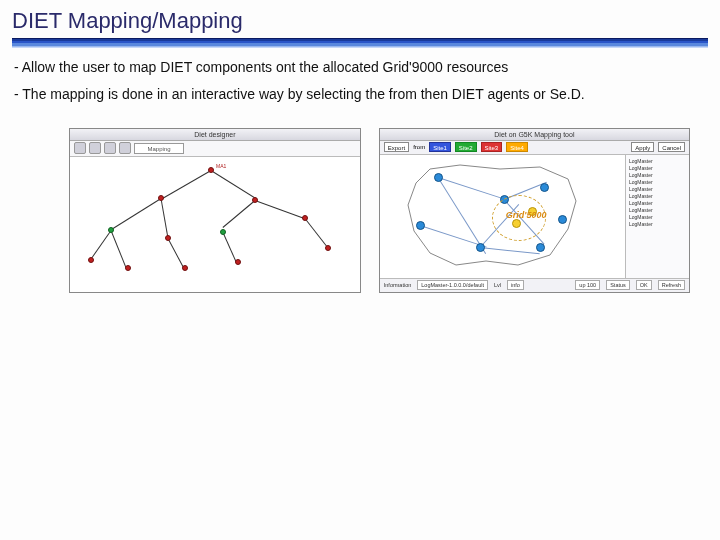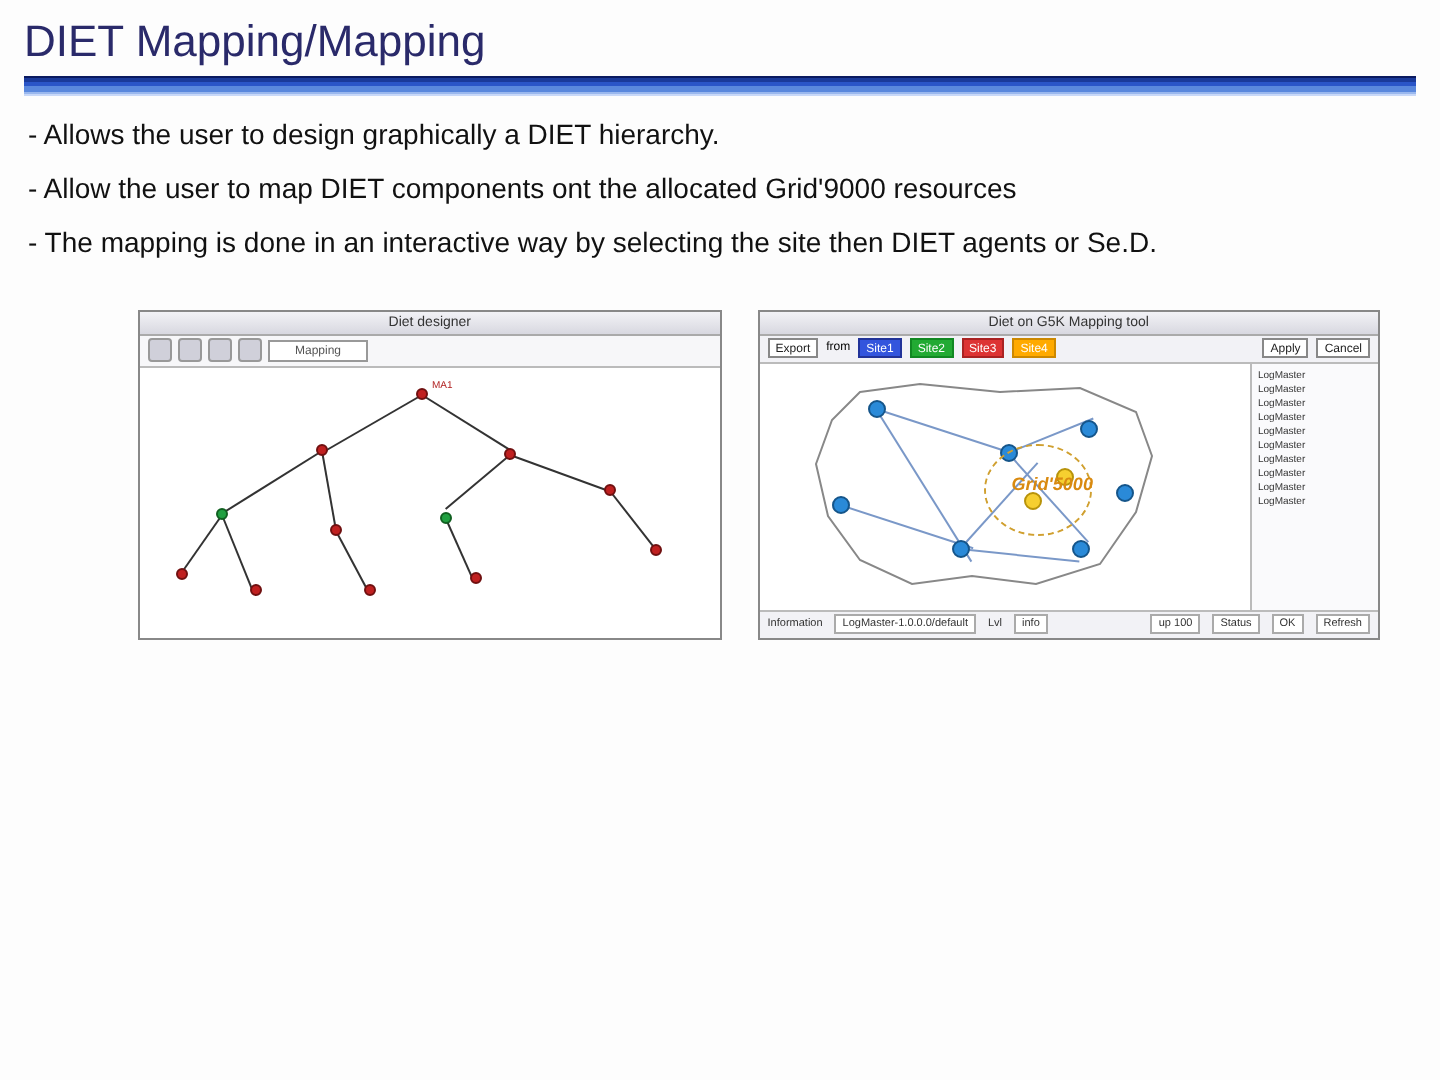--- a/index.html
+++ b/index.html
@@ -169,23 +169,22 @@
 </style>
 </head>
 <body>
 
 <div class="header">
   <h1 class="title">DIET Mapping/Mapping</h1>
 </div>
 <div class="title-rule"></div>
 
 <div class="content">
-  <p> - Allows the user to design graphically a DIET hierarchy.</p>
   <p> - Allow the user to map DIET components ont the allocated Grid'9000 resources</p>
-  <p> - The mapping is done in an interactive way by selecting the site then DIET agents or Se.D.</p>
+  <p> - The mapping is done in an interactive way by selecting the from then DIET agents or Se.D.</p>
 </div>
 
 <div class="figs">
 
   <div class="fig fig1">
     <div class="win-titlebar">Diet designer</div>
     <div class="toolbar">
       <span class="tb-ico"></span>
       <span class="tb-ico"></span>
       <span class="tb-ico"></span>

